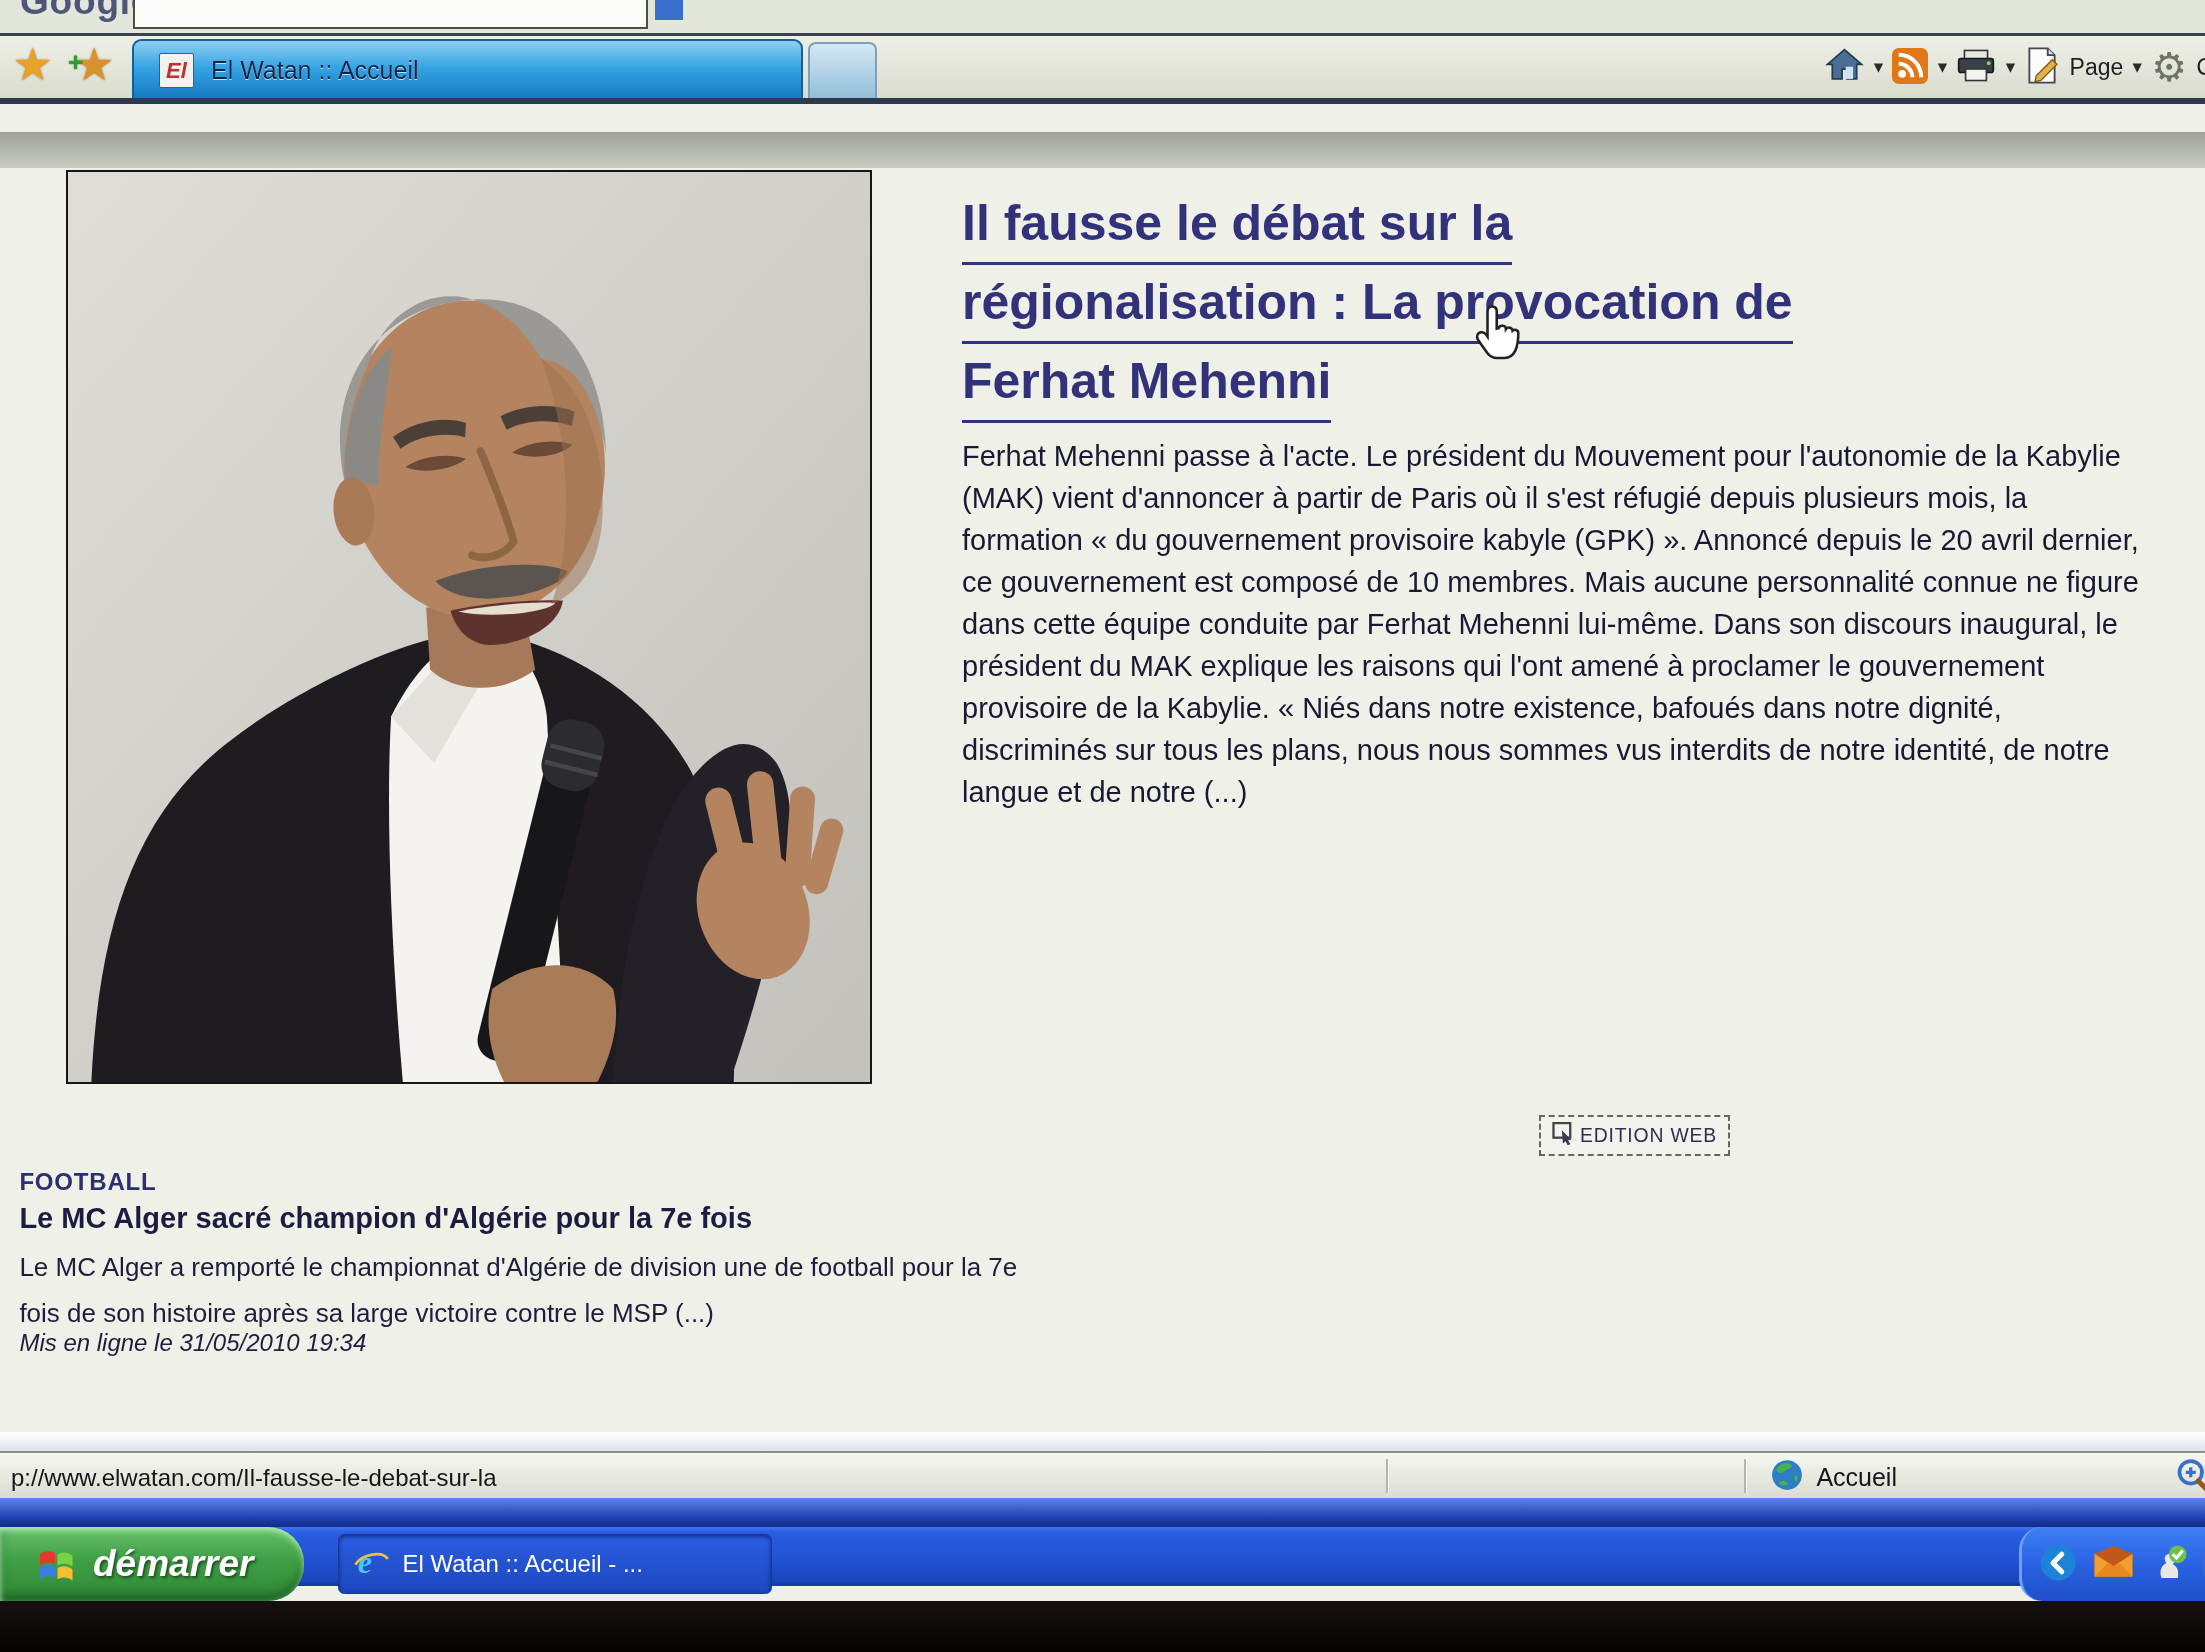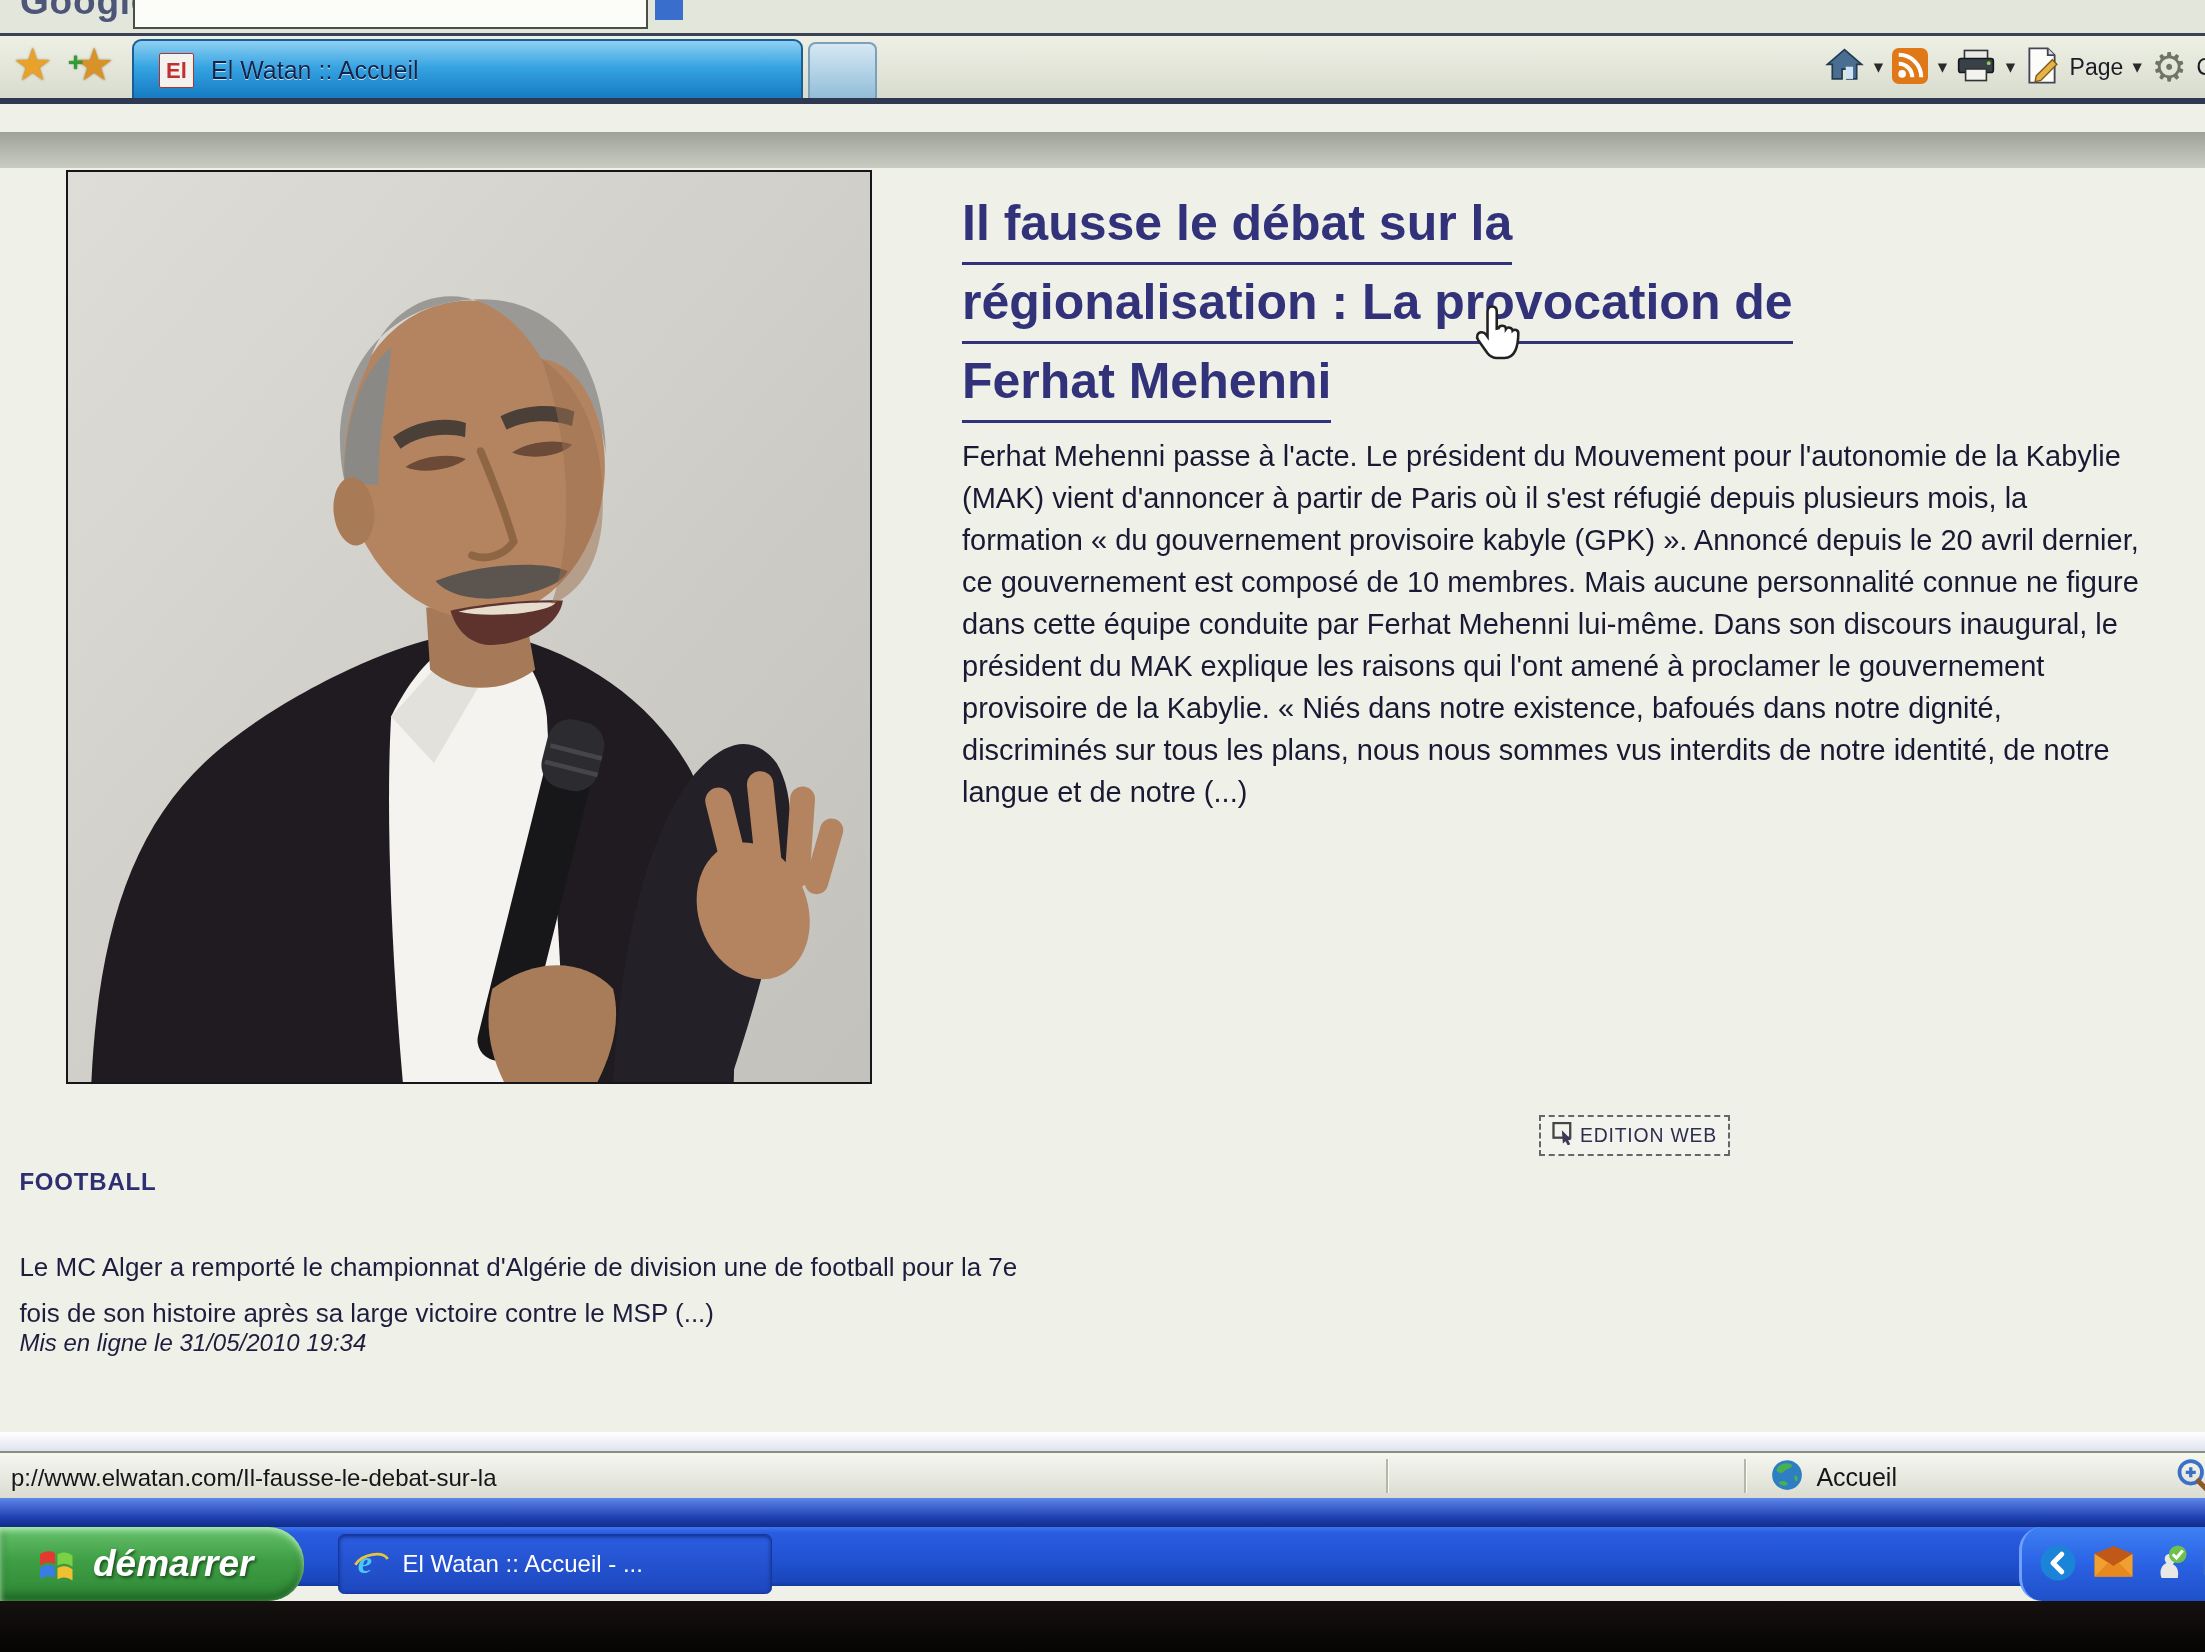--- a/index.html
+++ b/index.html
@@ -14,21 +14,21 @@
 
   
   .chrome{position:absolute;left:0;top:36px;width:100%;height:62px;background:linear-gradient(#eef0e5,#d8dccd);}
   .star{position:absolute;top:1.5px;font-size:45px;color:#e8a22a;text-shadow:0 0 2.3px #9a5d14;}
   .star-fav{left:12.4px;}
   .star-add{left:74px;color:#d8922a;}
   .star-plus{position:absolute;left:68px;top:11px;font-size:26px;font-weight:bold;color:#2f9e34;text-shadow:0 0 1.5px #12520f;}
   .tab{position:absolute;left:132px;top:3.1px;width:667px;height:59px;border:2.3px solid #1a5e96;border-bottom:none;
        border-radius:9.3px 9.3px 0 0;background:linear-gradient(#8ed0f2,#35a3e2 45%,#1478c0);display:flex;align-items:center;}
   .fav{width:33px;height:33px;margin-left:25px;background:#f4f2ee;border-radius:2px;border:0.8px solid #b0342e;
-       color:#c03030;font-weight:bold;font-size:22px;display:flex;align-items:center;justify-content:center;}
+       color:#c03030;font-style:italic;font-weight:bold;font-size:22px;display:flex;align-items:center;justify-content:center;}
   .tabtitle{margin-left:17px;font-size:25px;color:#12244c;text-shadow:0 0.8px 0 #bfe4f6;}
   .tabstub{position:absolute;left:808px;top:6.2px;width:65px;height:56px;border:2.3px solid #7aa0bc;border-bottom:none;
        border-radius:7.7px 7.7px 0 0;background:linear-gradient(#d6e8f3,#8fbcd8);}
   .cmds{position:absolute;right:-9.3px;top:6.2px;height:50px;display:flex;align-items:center;gap:9.3px;}
   .caret{font-size:18.6px;color:#2a2a2a;}
   .cmdlabel{font-size:23px;color:#1c1c24;}
   .gear{font-size:40px;color:#6f7566;line-height:40px;}
   .chromeedge{position:absolute;left:0;top:98px;width:100%;height:6.2px;background:#2e3850;}
 
   
@@ -211,20 +211,21 @@
     <span>
       <svg width="26" height="23" viewBox="0 0 24 22">
           <rect x="1" y="1" width="16" height="14" fill="none" stroke="#444" stroke-width="2.2"></rect>
           <path d="M9 8 l9 9 -3 .4 2 4 -2.4 1 -2-4 -2.6 2.2 Z" fill="#3a3a55"></path>
         </svg>
     </span>
     <span>EDITION WEB</span>
   </div>
 
   <div class="fb-cat">FOOTBALL</div>
+  <div class="fb-title">Le MC Alger sacré champion d'Algérie pour la 7e fois</div>
   <div class="fb-body">Le MC Alger a remporté le championnat d'Algérie de division une de football pour la 7e fois de son histoire après sa large victoire contre le MSP (...)</div>
   <div class="fb-date">Mis en ligne le 31/05/2010 19:34</div>
 
   <div class="prestatus"></div>
   <div class="statusbar">
     <span class="surl">p://www.elwatan.com/Il-fausse-le-debat-sur-la</span>
     <div class="groove" style="left:1386px;"></div>
     <div class="groove" style="left:1744px;"></div>
     <div class="szone">
       <span>

